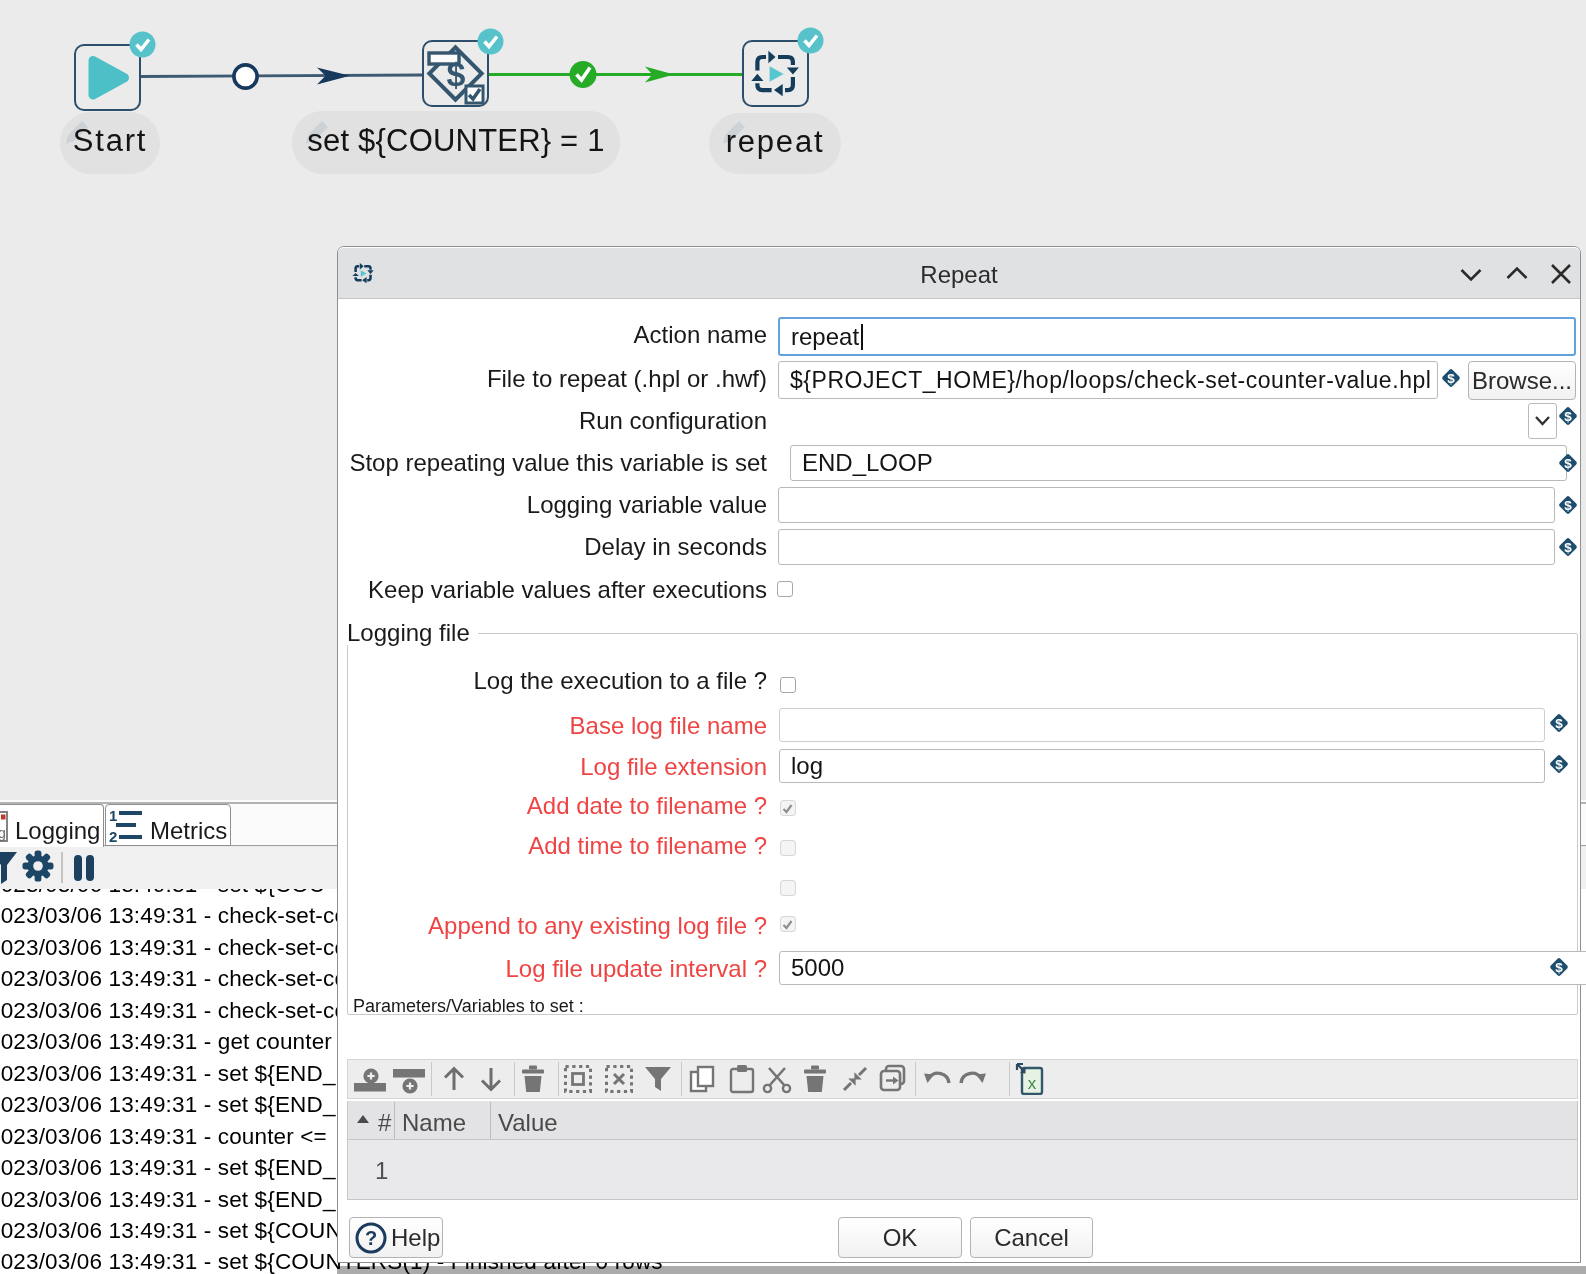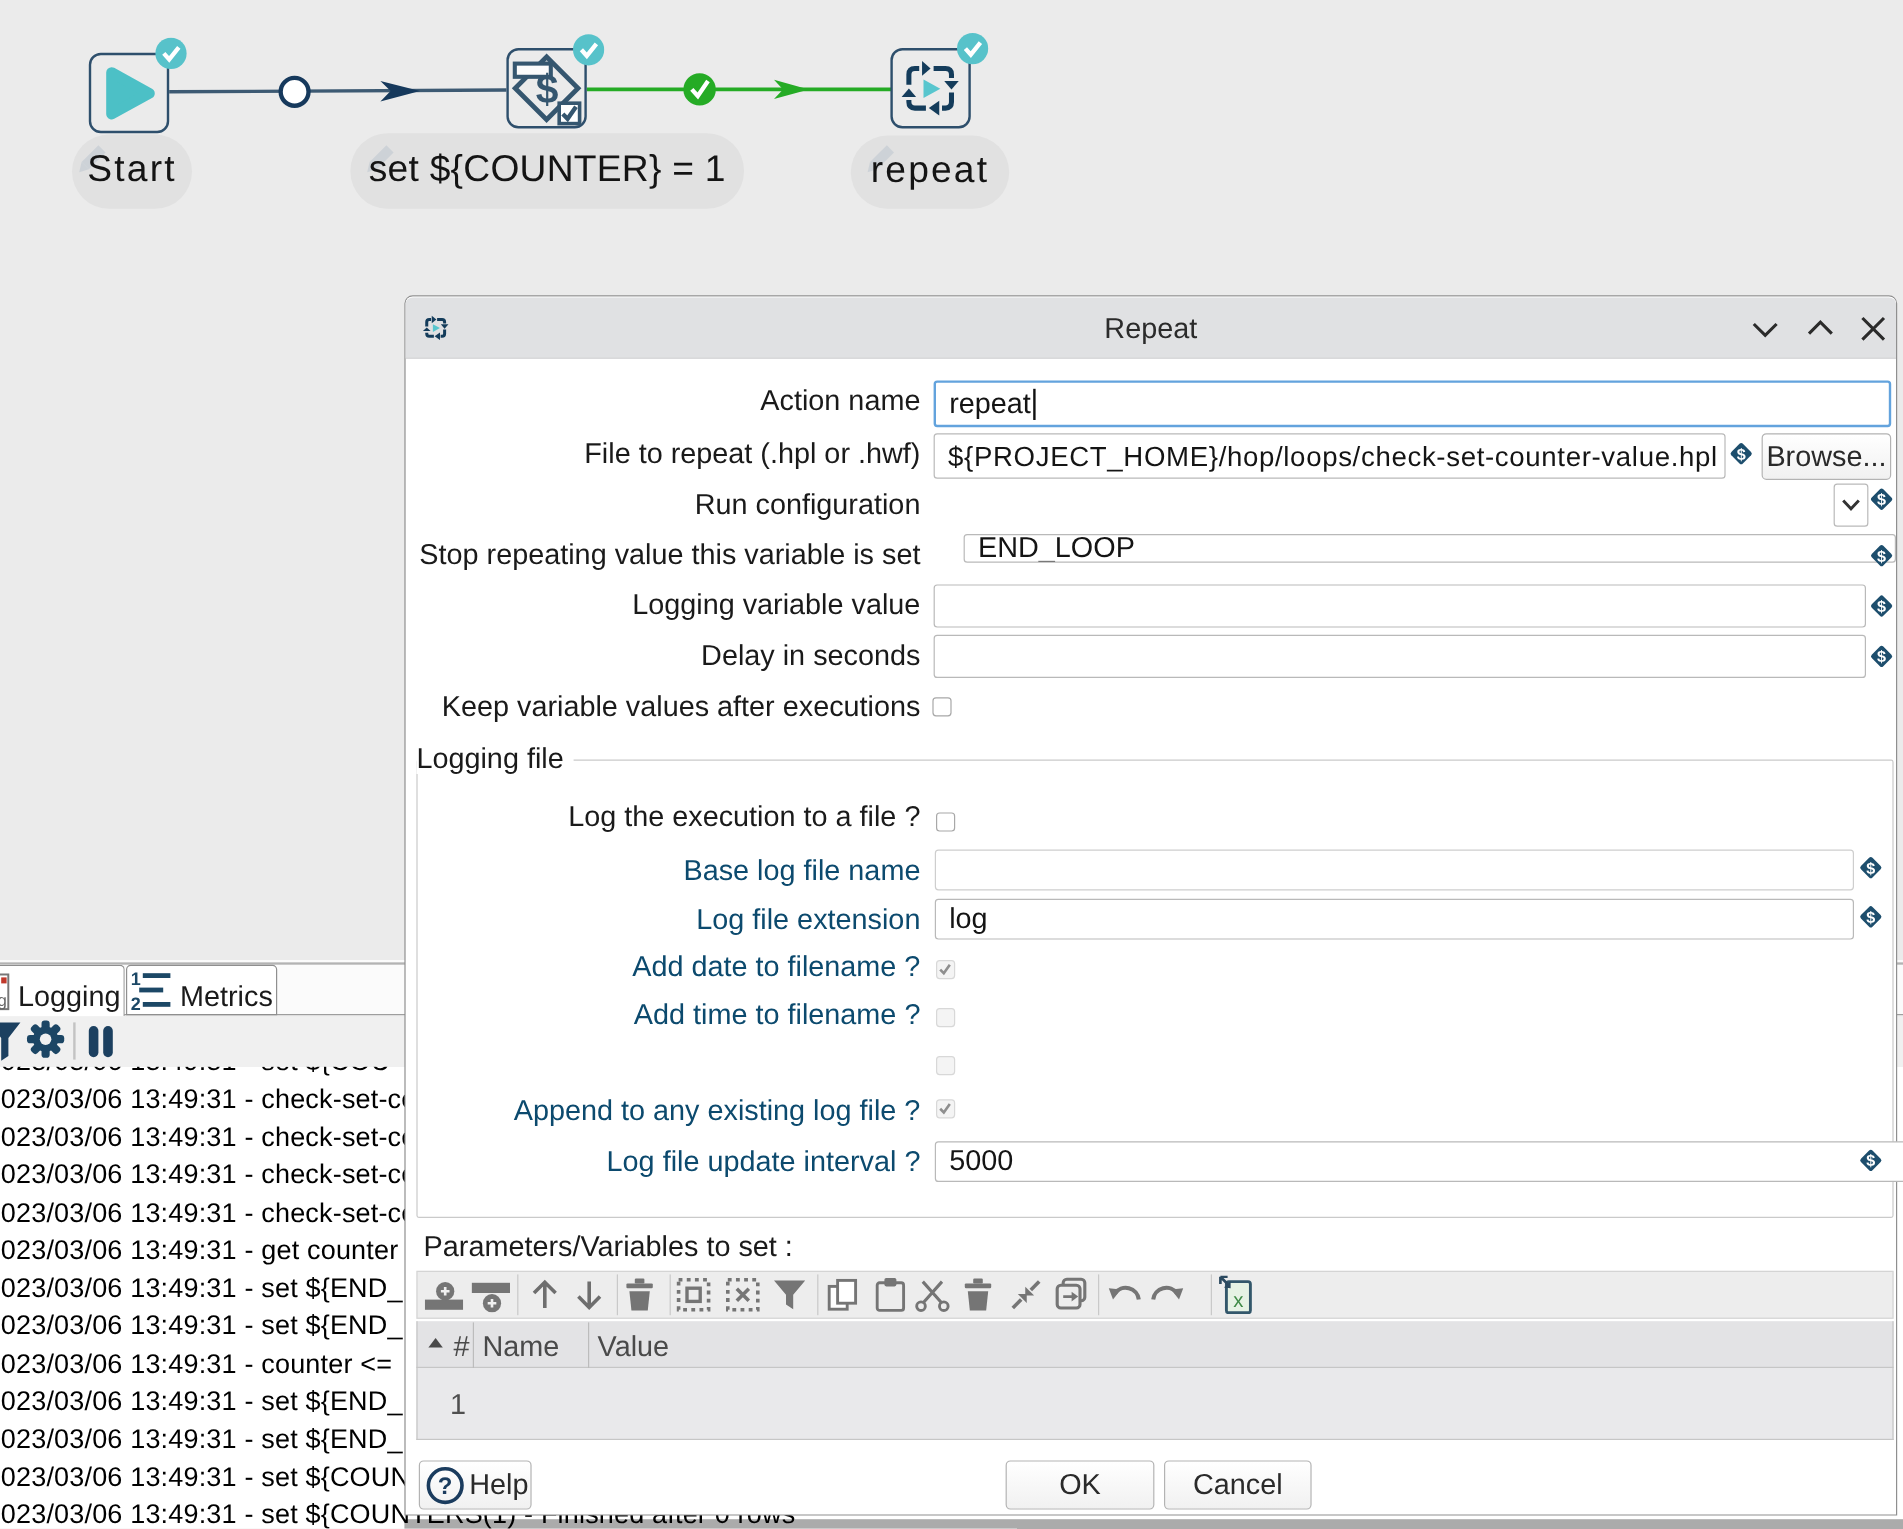--- a/index.html
+++ b/index.html
@@ -1,21 +1,21 @@
 <!DOCTYPE html>
 <html><head><meta charset="utf-8"><style>
 *{margin:0;padding:0;box-sizing:border-box}
 html,body{width:1586px;height:1274px;overflow:hidden}
 body{position:relative;background:#ebebeb;font-family:"Liberation Sans",sans-serif;color:#1a1a1a}
 .abs{position:absolute}
 .node{position:absolute;width:67px;height:67px;border:2.5px solid #2e4f6c;border-radius:10px}
 .pill{position:absolute;background:#e1e1e1;border-radius:31px;display:flex;align-items:center;justify-content:center;font-size:31px;color:#141414;letter-spacing:.2px;padding-bottom:4px}
 .badge{position:absolute;width:27px;height:27px}
 .dlg-lbl{position:absolute;right:813px;font-size:24px;white-space:nowrap;line-height:24px}
-.dis{color:#0c4a6e}
+.dis{color:#ef4444}
 .inp{position:absolute;background:#fff;border:1px solid #b9b9b9;border-radius:3px;font-size:24px;display:flex;align-items:center;padding-left:11px;white-space:nowrap;color:#141414;overflow:hidden}
 .cb{position:absolute;width:16px;height:16px;background:#fff;border:1.5px solid #a8a8a8;border-radius:3px}
 .cbd{background:#f4f4f4;border-color:#d8d8d8}
 .btn{position:absolute;background:linear-gradient(#ffffff,#f1f1f1);border:1px solid #b3b3b3;border-radius:4px;display:flex;align-items:center;justify-content:center;font-size:24px;color:#2a2a2a}
 .log{position:absolute;left:-12px;font-size:22.5px;letter-spacing:.15px;line-height:22px;white-space:nowrap;color:#000;z-index:2}
 .sep{position:absolute;width:1px;background:#c9c9c9}
 </style></head>
 <body>
 
 <svg class="abs" style="left:0;top:0;z-index:1" width="900" height="200" viewBox="0 0 900 200">
@@ -206,21 +206,21 @@
   <div class="abs" style="left:1190px;top:156px;width:29px;height:36px;background:#fff;border:1px solid #b9b9b9;border-radius:3px"></div>
   <svg class="abs" style="left:1194px;top:165px" width="21" height="18" viewBox="0 0 21 18">
       <path d="M4,5 L10.5,12 L17,5" fill="none" stroke="#333" stroke-width="2.4"></path>
     </svg>
   <svg class="abs" style="left:1220px;top:159px" width="20" height="20" viewBox="0 0 20 20">
       <rect x="3.2" y="3.2" width="13.6" height="13.6" rx="2" transform="rotate(45 10 10)" fill="#1d4e6d"></rect>
       <text x="10" y="15" font-size="13.5" font-weight="bold" fill="#fff" text-anchor="middle" font-family="Liberation Sans">$</text>
     </svg>
 
   <div class="dlg-lbl" style="top:204px">Stop repeating value this variable is set</div>
-  <div class="inp" style="left:465px;top:198px;width:777px;height:24px">END_LOOP</div>
+  <div class="inp" style="left:452px;top:198px;width:777px;height:36px">END_LOOP</div>
   <svg class="abs" style="left:1220px;top:206px" width="20" height="20" viewBox="0 0 20 20">
       <rect x="3.2" y="3.2" width="13.6" height="13.6" rx="2" transform="rotate(45 10 10)" fill="#1d4e6d"></rect>
       <text x="10" y="15" font-size="13.5" font-weight="bold" fill="#fff" text-anchor="middle" font-family="Liberation Sans">$</text>
     </svg>
 
   <div class="dlg-lbl" style="top:246px">Logging variable value</div>
   <div class="inp" style="left:440px;top:240px;width:777px;height:36px"></div>
   <svg class="abs" style="left:1220px;top:248px" width="20" height="20" viewBox="0 0 20 20">
       <rect x="3.2" y="3.2" width="13.6" height="13.6" rx="2" transform="rotate(45 10 10)" fill="#1d4e6d"></rect>
       <text x="10" y="15" font-size="13.5" font-weight="bold" fill="#fff" text-anchor="middle" font-family="Liberation Sans">$</text>
@@ -271,21 +271,21 @@
         <path d="M2.5,7 L5.5,10 L10.5,3" stroke="#8f8f8f" stroke-width="2.2" fill="none"></path>
       </svg></div>
 
   <div class="dlg-lbl dis" style="top:710px">Log file update interval ?</div>
   <div class="inp" style="left:441px;top:704px;width:844px;height:34px">5000</div>
   <svg class="abs" style="left:1211px;top:710px" width="20" height="20" viewBox="0 0 20 20">
       <rect x="3.2" y="3.2" width="13.6" height="13.6" rx="2" transform="rotate(45 10 10)" fill="#1d4e6d"></rect>
       <text x="10" y="15" font-size="13.5" font-weight="bold" fill="#fff" text-anchor="middle" font-family="Liberation Sans">$</text>
     </svg>
 
-  <div class="abs" style="left:15px;top:781px;font-size:24px;line-height:24px">Parameters/Variables to set :</div>
+  <div class="abs" style="left:15px;top:747px;font-size:18px;line-height:24px">Parameters/Variables to set :</div>
   <div class="abs" style="left:9px;top:812px;width:1231px;height:40px;background:#ededed;border:1px solid #d4d4d4"></div>
   <svg class="abs" style="left:16px;top:817px" width="32" height="30" viewBox="0 0 32 30">
       <rect x="0" y="19" width="32" height="8.5" fill="#757575"></rect>
       <circle cx="17" cy="12" r="7.6" fill="#757575"></circle>
       <path d="M17,8.4 V15.6 M13.4,12 H20.6" stroke="#f0f0f0" stroke-width="2.2" fill="none"></path>
     </svg>
   <svg class="abs" style="left:55px;top:817px" width="32" height="30" viewBox="0 0 32 30">
       <rect x="0" y="5" width="32" height="8.5" fill="#757575"></rect>
       <circle cx="17" cy="22" r="7.6" fill="#757575"></circle>
       <path d="M17,18.4 V25.6 M13.4,22 H20.6" stroke="#f0f0f0" stroke-width="2.2" fill="none"></path>

